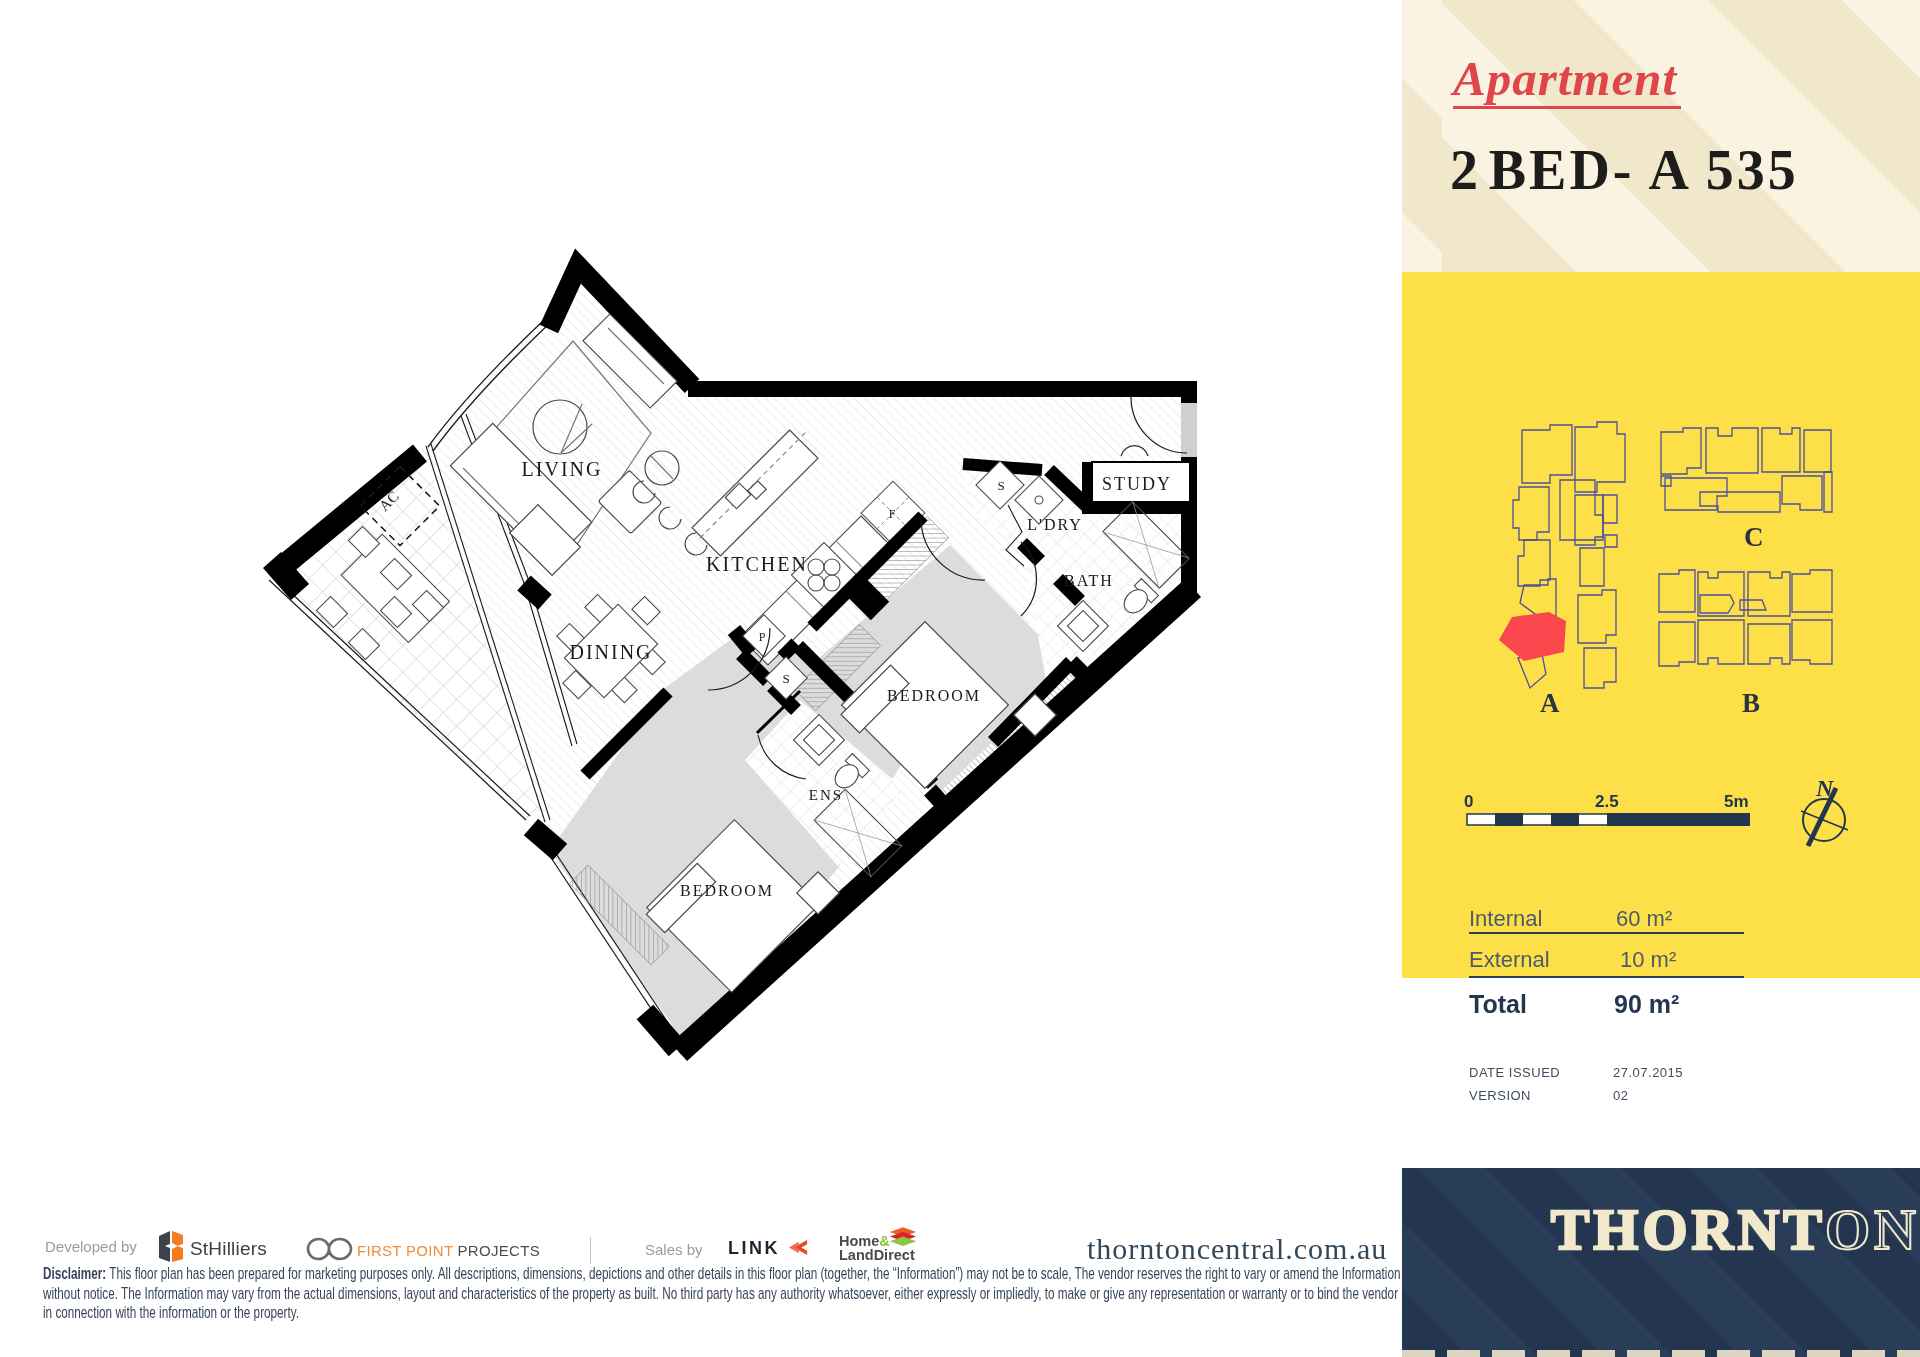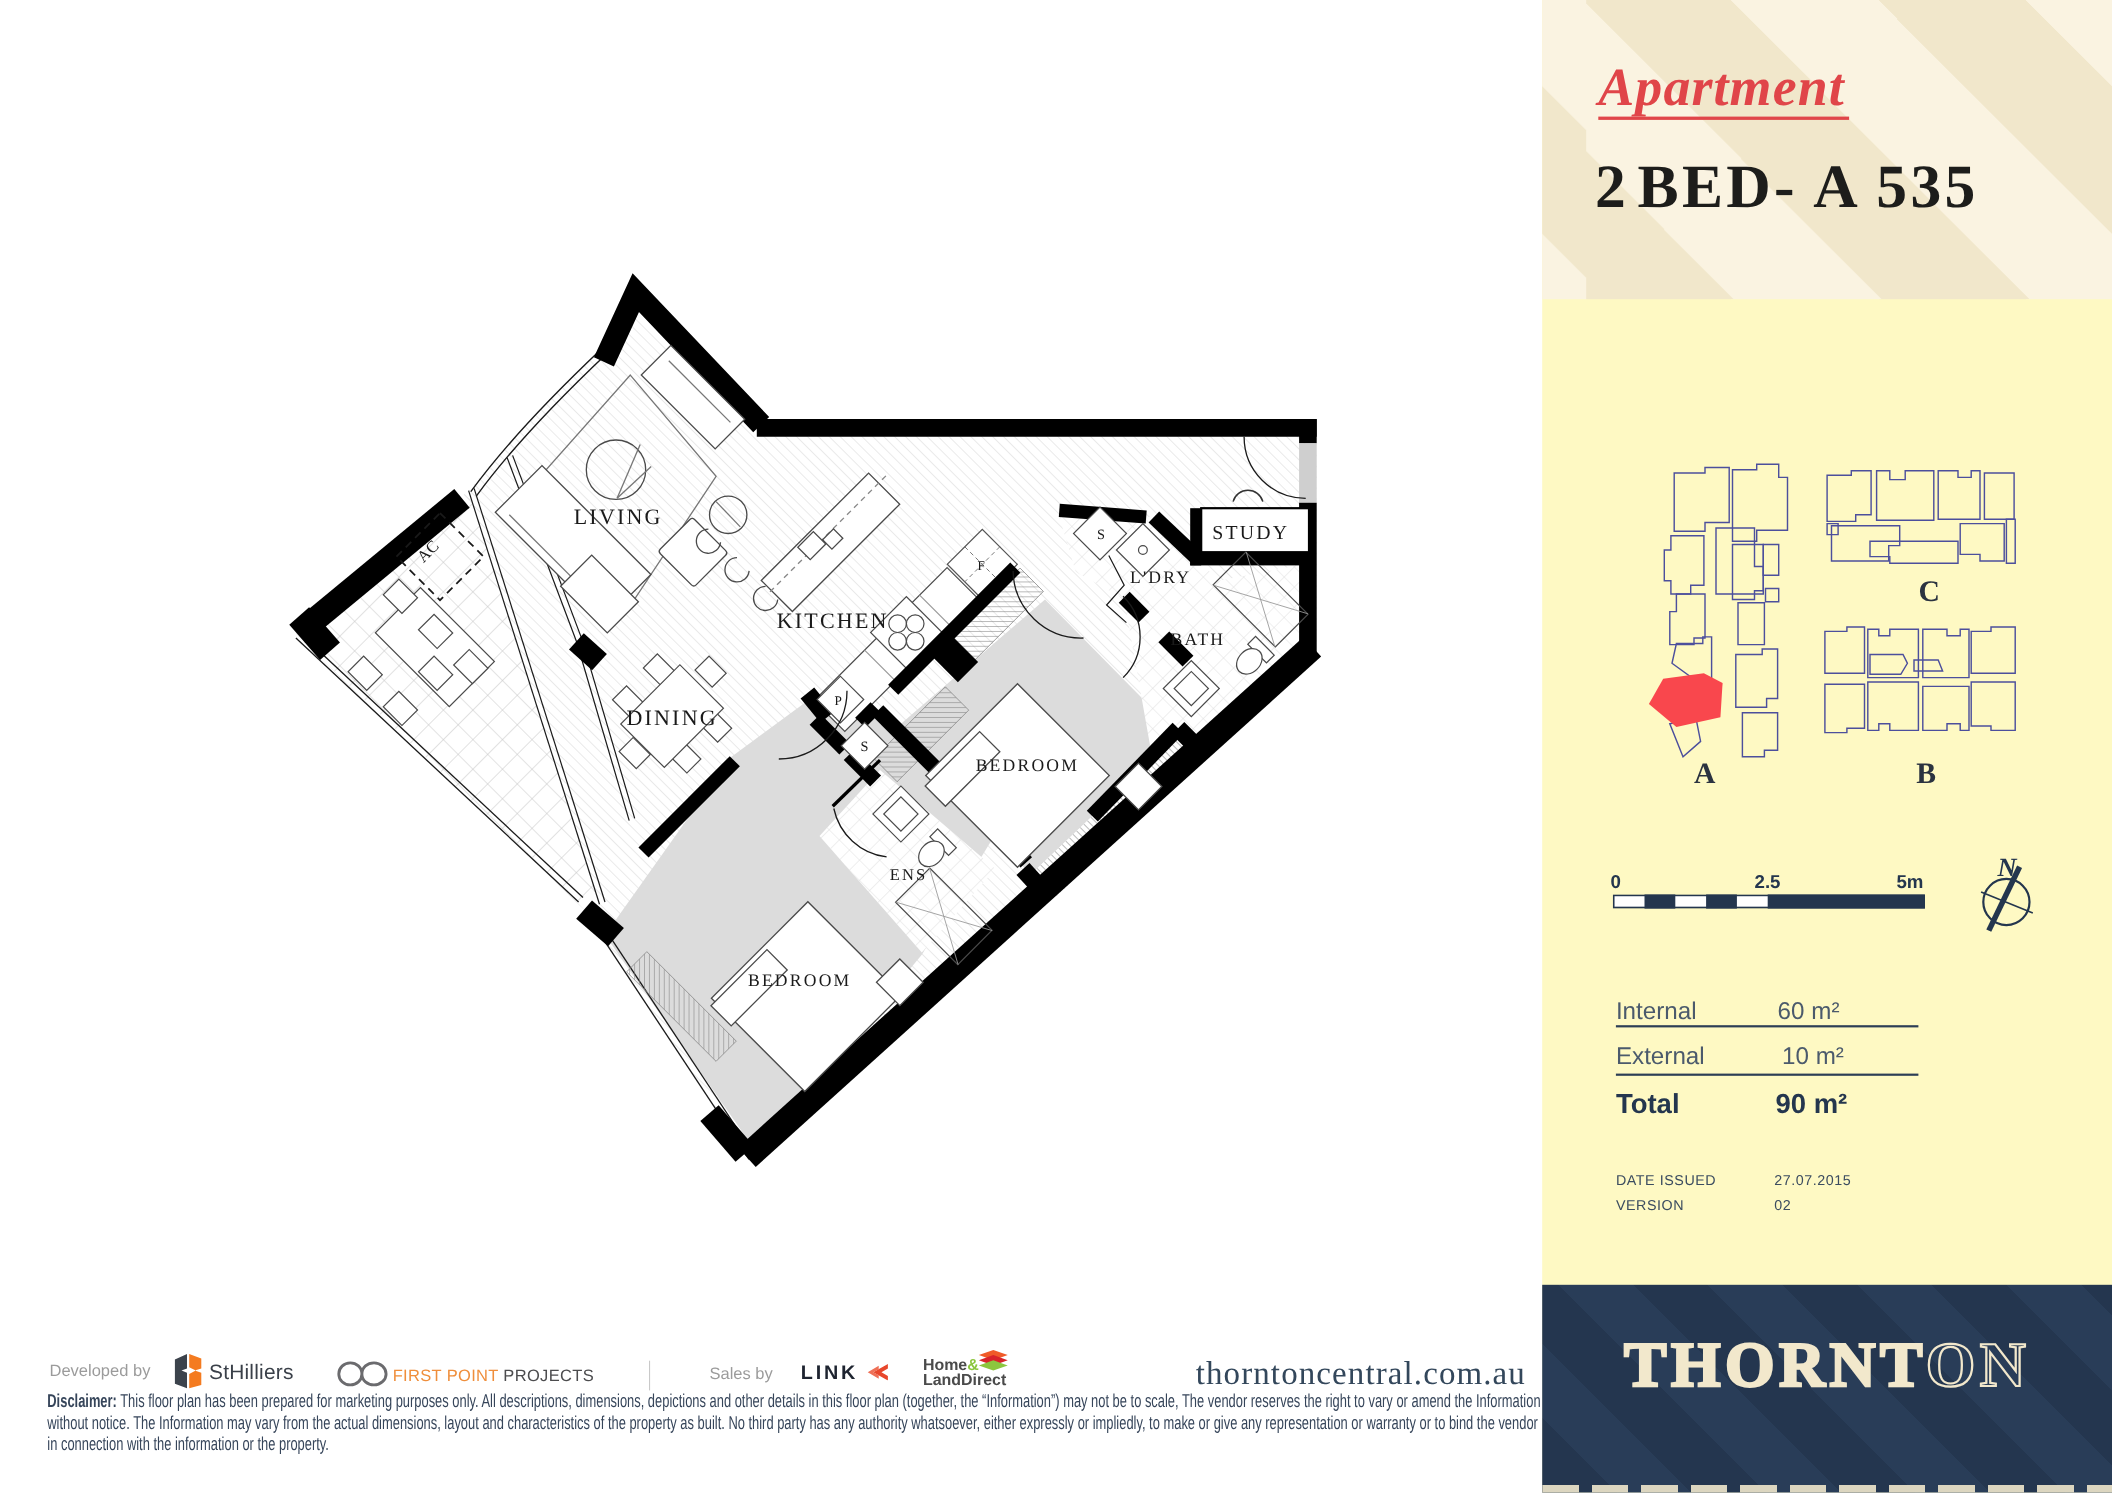--- a/index.html
+++ b/index.html
@@ -1,21 +1,21 @@
 <!DOCTYPE html>
 <html><head>
 <meta charset="utf-8">
 <style>
 html,body{margin:0;padding:0;width:1920px;height:1357px;background:#ffffff;font-family:"Liberation Sans",sans-serif;overflow:hidden;position:relative}
 .abs{position:absolute}
 </style>
 </head>
 <body>
 
-<div class="abs" style="left:1402px;top:0;width:518px;height:1357px;background:#fef9c3">
+<div class="abs" style="left:1402px;top:0;width:518px;height:978px;background:#fde047">
 
   <div class="abs" style="left:0;top:0;width:518px;height:272px;background:repeating-linear-gradient(45deg,#f1e7cb 0 95px,#faf3e1 95px 190px);background-position:40px 0"></div>
 
   <div class="abs" style="left:51px;top:54px;font-family:'Liberation Serif',serif;font-style:italic;font-weight:bold;font-size:49px;line-height:50px;color:#e04549;letter-spacing:1px;border-bottom:3px solid #e04549;padding:0 4px 2px 0">Apartment</div>
 
   <div class="abs" style="left:48px;top:138px;font-family:'Liberation Serif',serif;font-weight:bold;font-size:56px;color:#1d1d1b;letter-spacing:3px">2 BED- A 535</div>
 
   <svg class="abs" style="left:0;top:410px" width="518" height="310" viewBox="1402 410 518 310" fill="none" stroke="#4c4f9c" stroke-width="1.3">
 
     <g>
@@ -92,21 +92,21 @@
   <div class="abs" style="left:67px;top:976px;width:275px;border-top:2px solid #2c3e55"></div>
   <div class="abs" style="left:67px;top:990px;font-size:25px;font-weight:bold;color:#24364e">Total</div>
   <div class="abs" style="left:212px;top:990px;font-size:25px;font-weight:bold;color:#24364e">90 m²</div>
 
   <div class="abs" style="left:67px;top:1065px;font-size:13px;letter-spacing:0.5px;color:#3c4d60">DATE ISSUED</div>
   <div class="abs" style="left:211px;top:1065px;font-size:13px;letter-spacing:0.5px;color:#3c4d60">27.07.2015</div>
   <div class="abs" style="left:67px;top:1088px;font-size:13px;letter-spacing:0.5px;color:#3c4d60">VERSION</div>
   <div class="abs" style="left:211px;top:1088px;font-size:13px;letter-spacing:0.5px;color:#3c4d60">02</div>
 
   <div class="abs" style="left:0;top:1168px;width:518px;height:189px;overflow:hidden;background:repeating-linear-gradient(45deg,#24364f 0 48px,#293d58 48px 96px)">
-    <div class="abs" style="left:0;top:39px;width:518px;text-align:center;font-family:'Liberation Serif',serif;font-weight:bold;font-size:58px;letter-spacing:4px;color:#f2e8cc;-webkit-text-stroke:2.4px #f2e8cc">THORNT<span style="color:transparent;-webkit-text-stroke:2px #f2e8cc">ON</span></div>
+    <div class="abs" style="left:0;top:28px;width:518px;text-align:right;font-family:'Liberation Serif',serif;font-weight:bold;font-size:58px;letter-spacing:4px;color:#f2e8cc;-webkit-text-stroke:2.4px #f2e8cc">THORNT<span style="color:transparent;-webkit-text-stroke:2px #f2e8cc">ON</span></div>
     <div class="abs" style="left:0;top:182px;width:518px;height:7px;background:repeating-linear-gradient(90deg,#dcd6c0 0 33px,transparent 33px 45px)"></div>
   </div>
 </div>
 
 <svg class="abs" style="left:0;top:0" width="1400" height="1357" viewBox="0 0 1400 1357">
   <defs>
     <pattern id="hatch" width="7" height="7" patternUnits="userSpaceOnUse" patternTransform="rotate(-45)">
       <line x1="0" y1="0" x2="0" y2="7" stroke="#d9d9d9" stroke-width="1"></line>
     </pattern>
     <pattern id="grid" width="19" height="19" patternUnits="userSpaceOnUse" patternTransform="rotate(45)">

